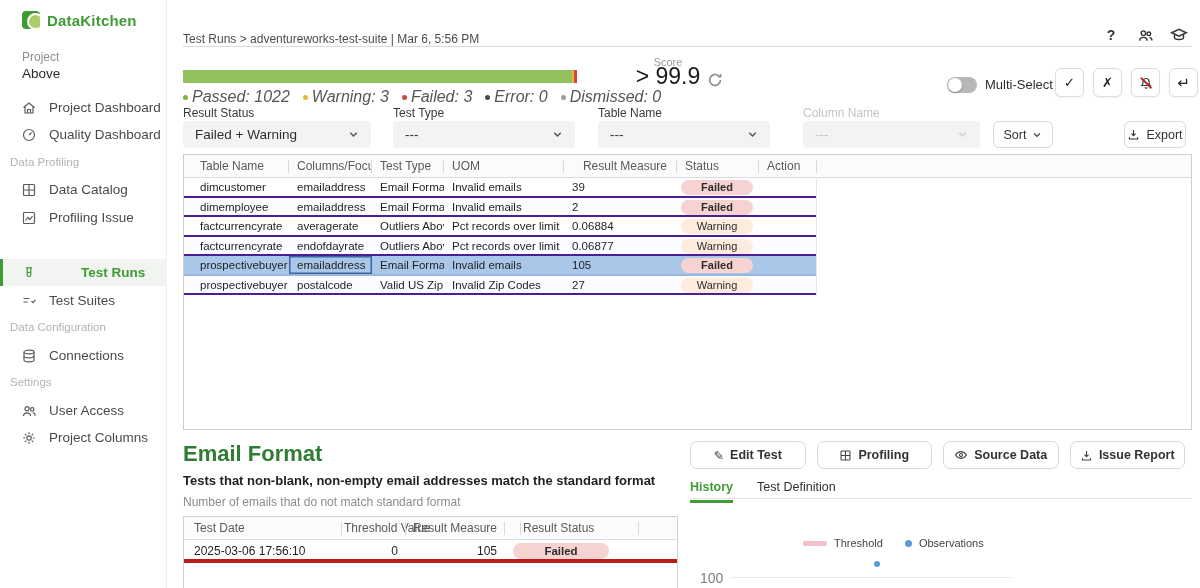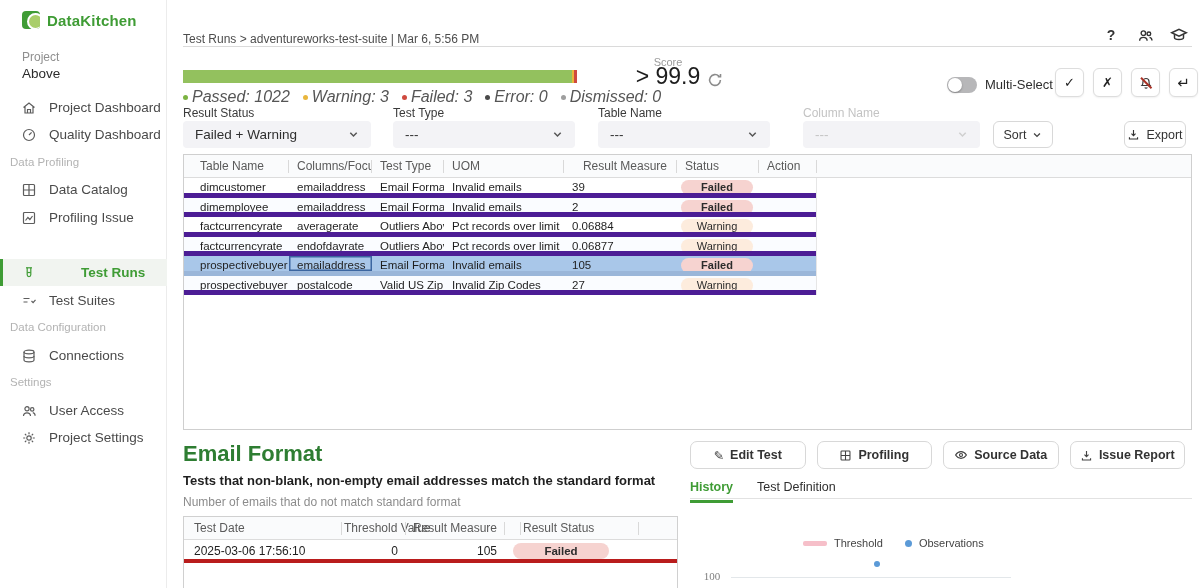--- a/index.html
+++ b/index.html
@@ -60,21 +60,21 @@
   .export-btn { position:absolute; left:1124px; top:121px; width:62px; height:27px; }
 
   
   .rtable { position:absolute; left:183px; top:154px; width:1009px; height:276px; border:1px solid #cfcfcf; background:#fff; }
   .rt-head { display:grid; grid-template-columns:105px 83px 72px 120px 113px 82px 58px 1fr; height:23px; background:#fafbfc; border-bottom:1px solid #dcdcdc; }
   .rt-th { position:relative; font-size:12px; color:#5a5a5a; line-height:22px; padding-left:8px; white-space:nowrap; overflow:hidden; }
   .rt-th:first-child { padding-left:16px; }
   .rt-th::after { content:''; position:absolute; right:0; top:5px; width:1px; height:13px; background:#d9d9d9; }
   .rt-th:last-child::after { display:none; }
   .rt-body { width:633px; border-right:1px solid #e6e6e6; }
-  .rt-row { display:grid; grid-template-columns:105px 83px 72px 120px 113px 82px 58px; height:19.5px; border-bottom:5px solid #4c1d95; background:#fff; cursor:pointer; }
+  .rt-row { display:grid; grid-template-columns:105px 83px 72px 120px 113px 82px 58px; height:19.5px; border-bottom:2px solid #4c1d95; background:#fff; cursor:pointer; }
   .rt-row:nth-child(even) { background:#fafcff; }
   .rt-row.selected { background:var(--selected-row); border-bottom-color:#9ab6d9; }
   .rt-td { font-size:11.5px; color:#1f1f1f; line-height:19px; padding-left:8px; white-space:nowrap; overflow:hidden; }
   .rt-td:first-child { padding-left:16px; }
   .rt-td.measure { text-align:left; padding-right:10px; }
   .rt-td.focused { box-shadow:inset 0 0 0 1.5px #3c66a0; }
   .pill { display:inline-block; width:72px; height:15px; line-height:15px; margin-top:2px; border-radius:8px; text-align:center; font-size:11px; color:#2c2c2c; }
   .pill.failed { background:var(--failed-pill); font-weight:bold; }
   .pill.warning { background:var(--warning-pill); }
 
@@ -101,21 +101,21 @@
   .tabs { position:absolute; left:690px; top:480px; display:flex; gap:24px; font-size:12.5px; }
   .tab { color:#2f2f2f; cursor:pointer; padding-bottom:6px; }
   .tab.active { color:var(--accent-green); font-weight:bold; border-bottom:3px solid var(--accent-green); }
   .tabs-rule { position:absolute; left:690px; top:498px; width:502px; height:1px; background:#e2e2e2; }
 
   
   .legend { position:absolute; left:803px; top:537px; display:flex; gap:22px; align-items:center; font-size:11px; color:#444; }
   .leg-item { display:flex; align-items:center; gap:7px; cursor:pointer; }
   .leg-line { width:24px; height:5px; border-radius:2px; background:var(--threshold-pink); }
   .leg-dot { width:7px; height:7px; border-radius:50%; background:var(--obs-blue); }
-  .axis-100 { position:absolute; left:700px; top:570px; width:24px; text-align:center; font-size:11px; color:#7e7e7e;font-family:Liberation Serif, serif; }
+  .axis-100 { position:absolute; left:700px; top:570px; width:24px; text-align:left; font-size:14px; color:#7e7e7e; }
   .gridline { position:absolute; left:731px; top:577px; width:280px; height:1px; background:#e3e7ea; }
   .obs-dot { position:absolute; left:874px; top:561px; width:6px; height:6px; border-radius:50%; background:var(--obs-blue); }
 </style>
 </head>
 <body>
 
 <div id="app">
 
   <div class="sidebar">
     <div class="logo">
@@ -203,21 +203,21 @@
         </span>
       <span>User Access</span>
     </div>
     <div class="nav-item" style="top:424px">
       <span class="ni-icon">
           <svg viewBox="0 0 16 16" fill="none" stroke="currentColor" stroke-width="1.2">
             <circle cx="8" cy="8" r="2.2"></circle>
             <path d="M8 2.2v2M8 11.8v2M2.2 8h2M11.8 8h2M3.9 3.9l1.4 1.4M10.7 10.7l1.4 1.4M12.1 3.9l-1.4 1.4M5.3 10.7l-1.4 1.4"></path>
           </svg>
         </span>
-      <span>Project Settings</span>
+      <span>Project Columns</span>
     </div>
   </div>
 
   <div class="breadcrumb">Test Runs &gt; adventureworks-test-suite | Mar 6, 5:56 PM</div>
   <div class="hdr-icons">
     <span class="hdr-icon">?</span>
     <span class="hdr-icon">
         <svg viewBox="0 0 16 16" width="17" height="17" fill="none" stroke="currentColor" stroke-width="1.3">
           <circle cx="6" cy="5.8" r="2.1"></circle>
           <path d="M2.5 13c0-2 1.6-3.2 3.5-3.2S9.5 11 9.5 13"></path>

